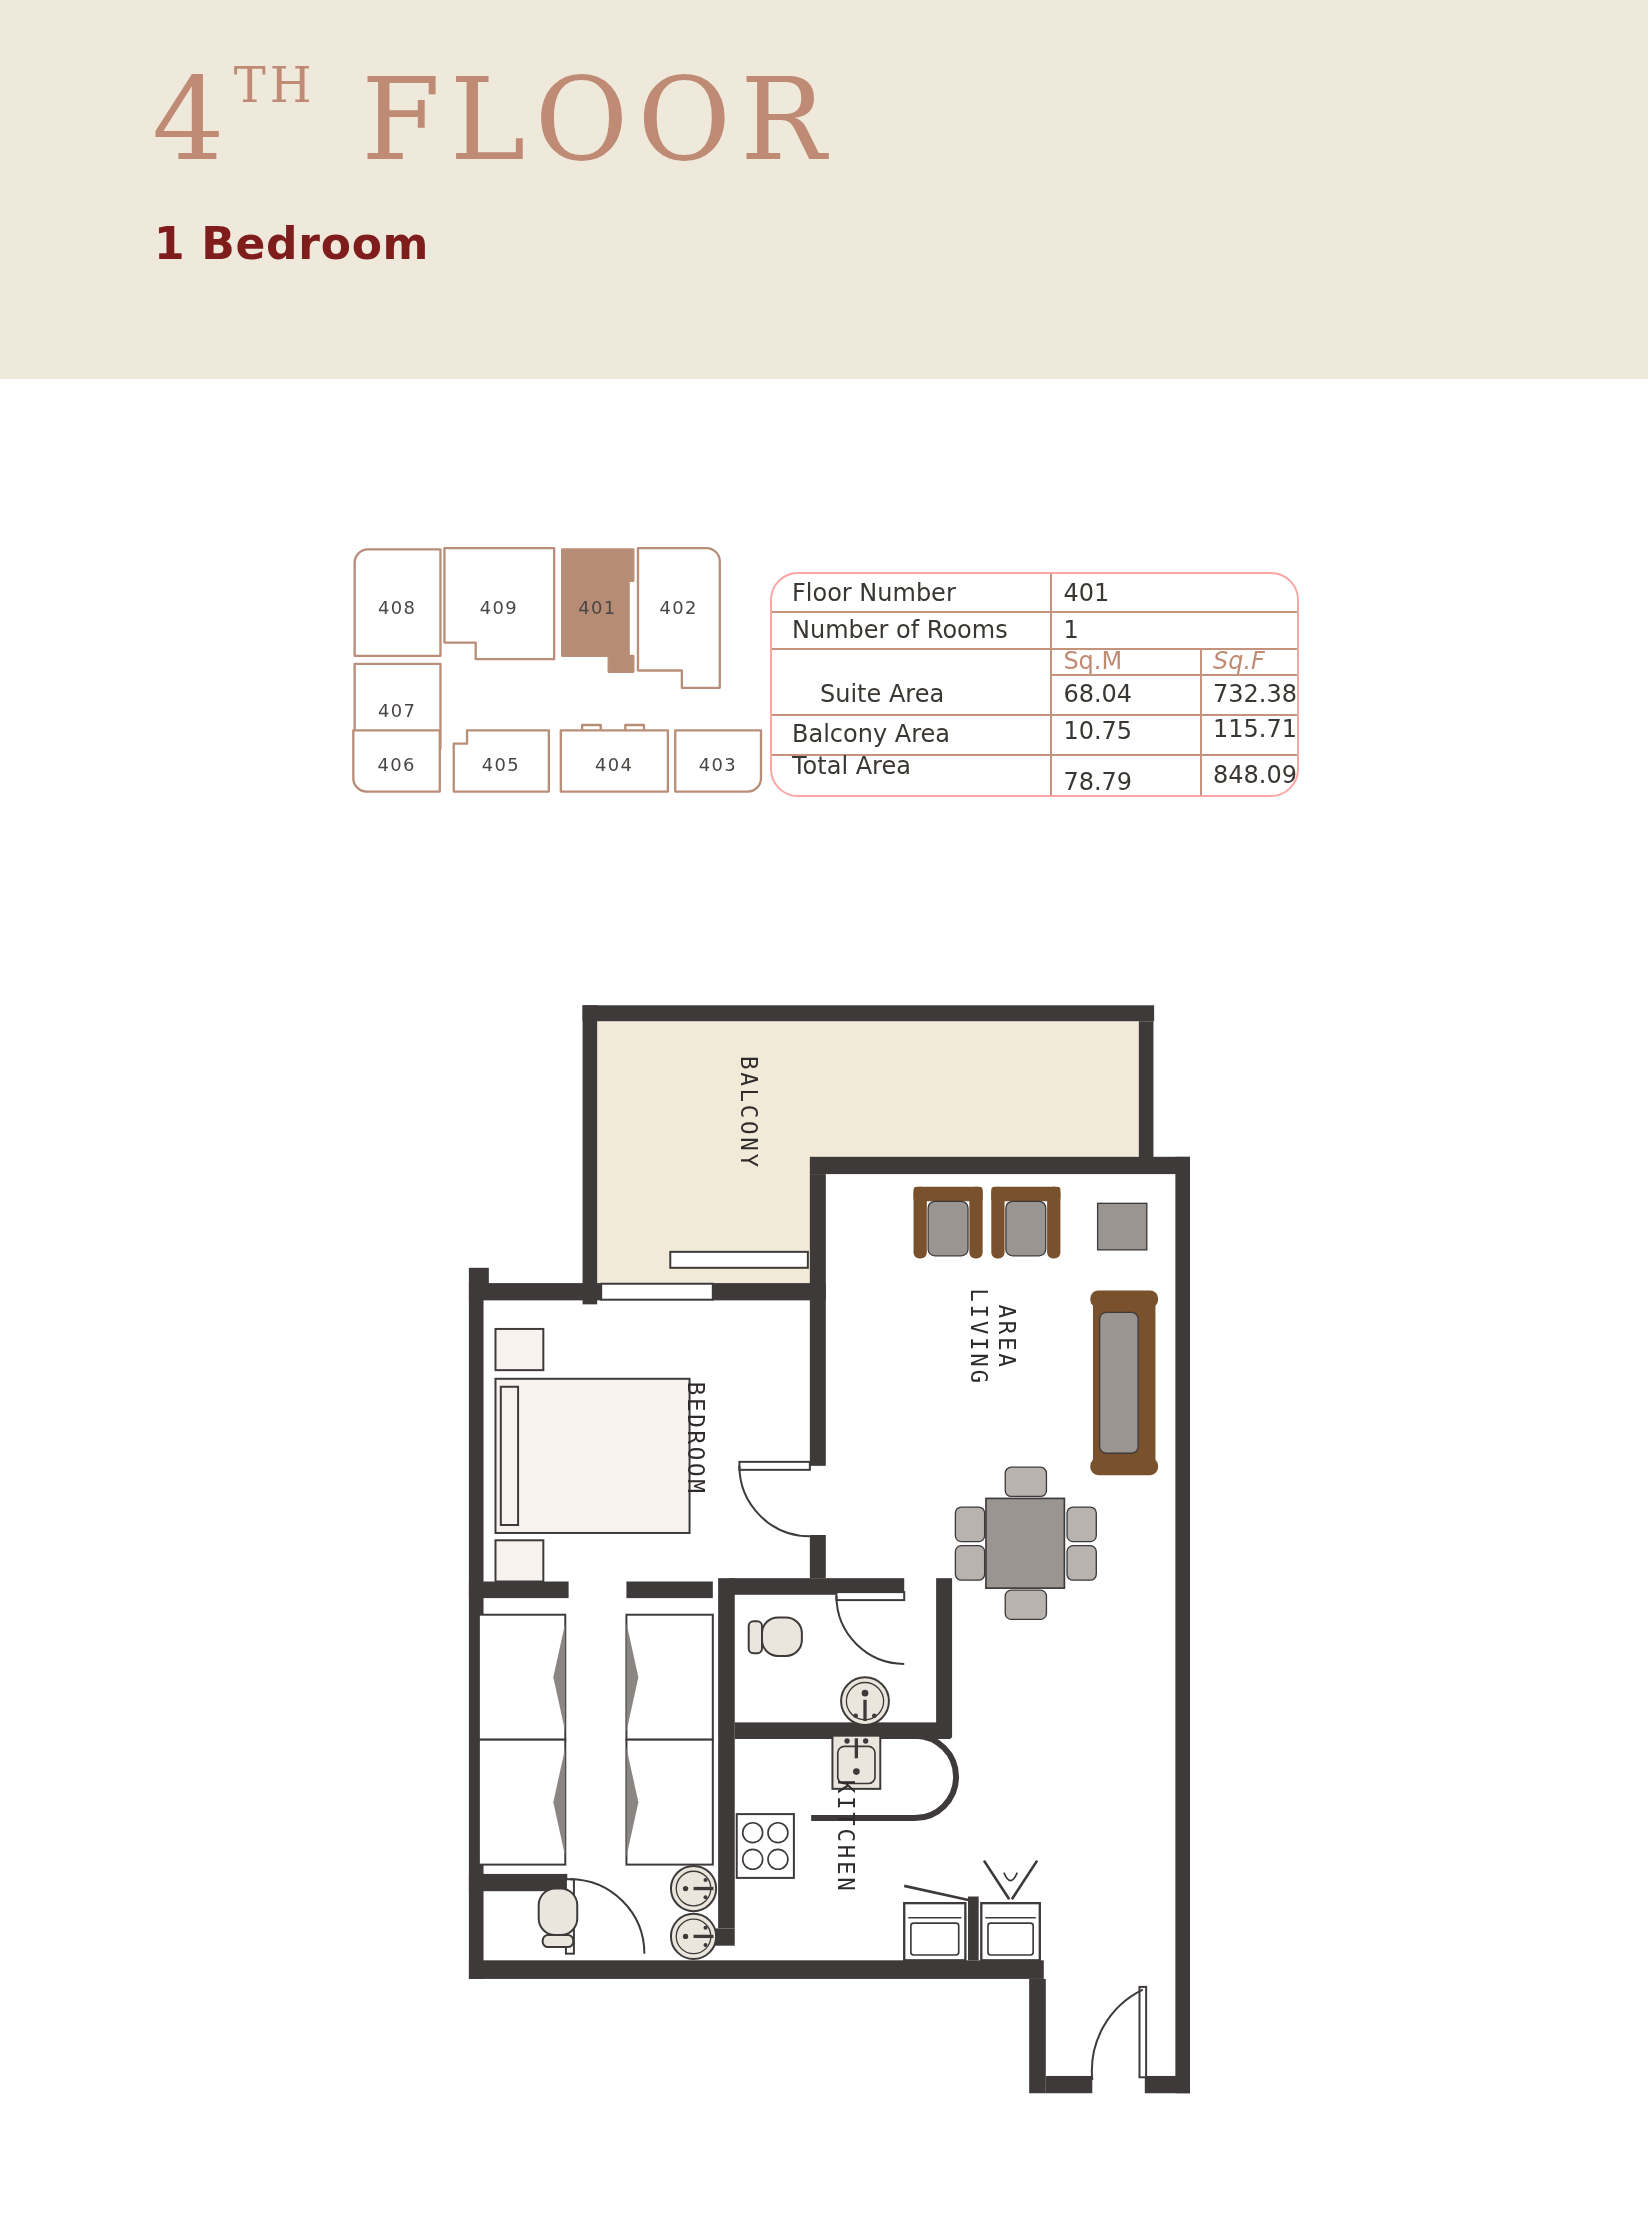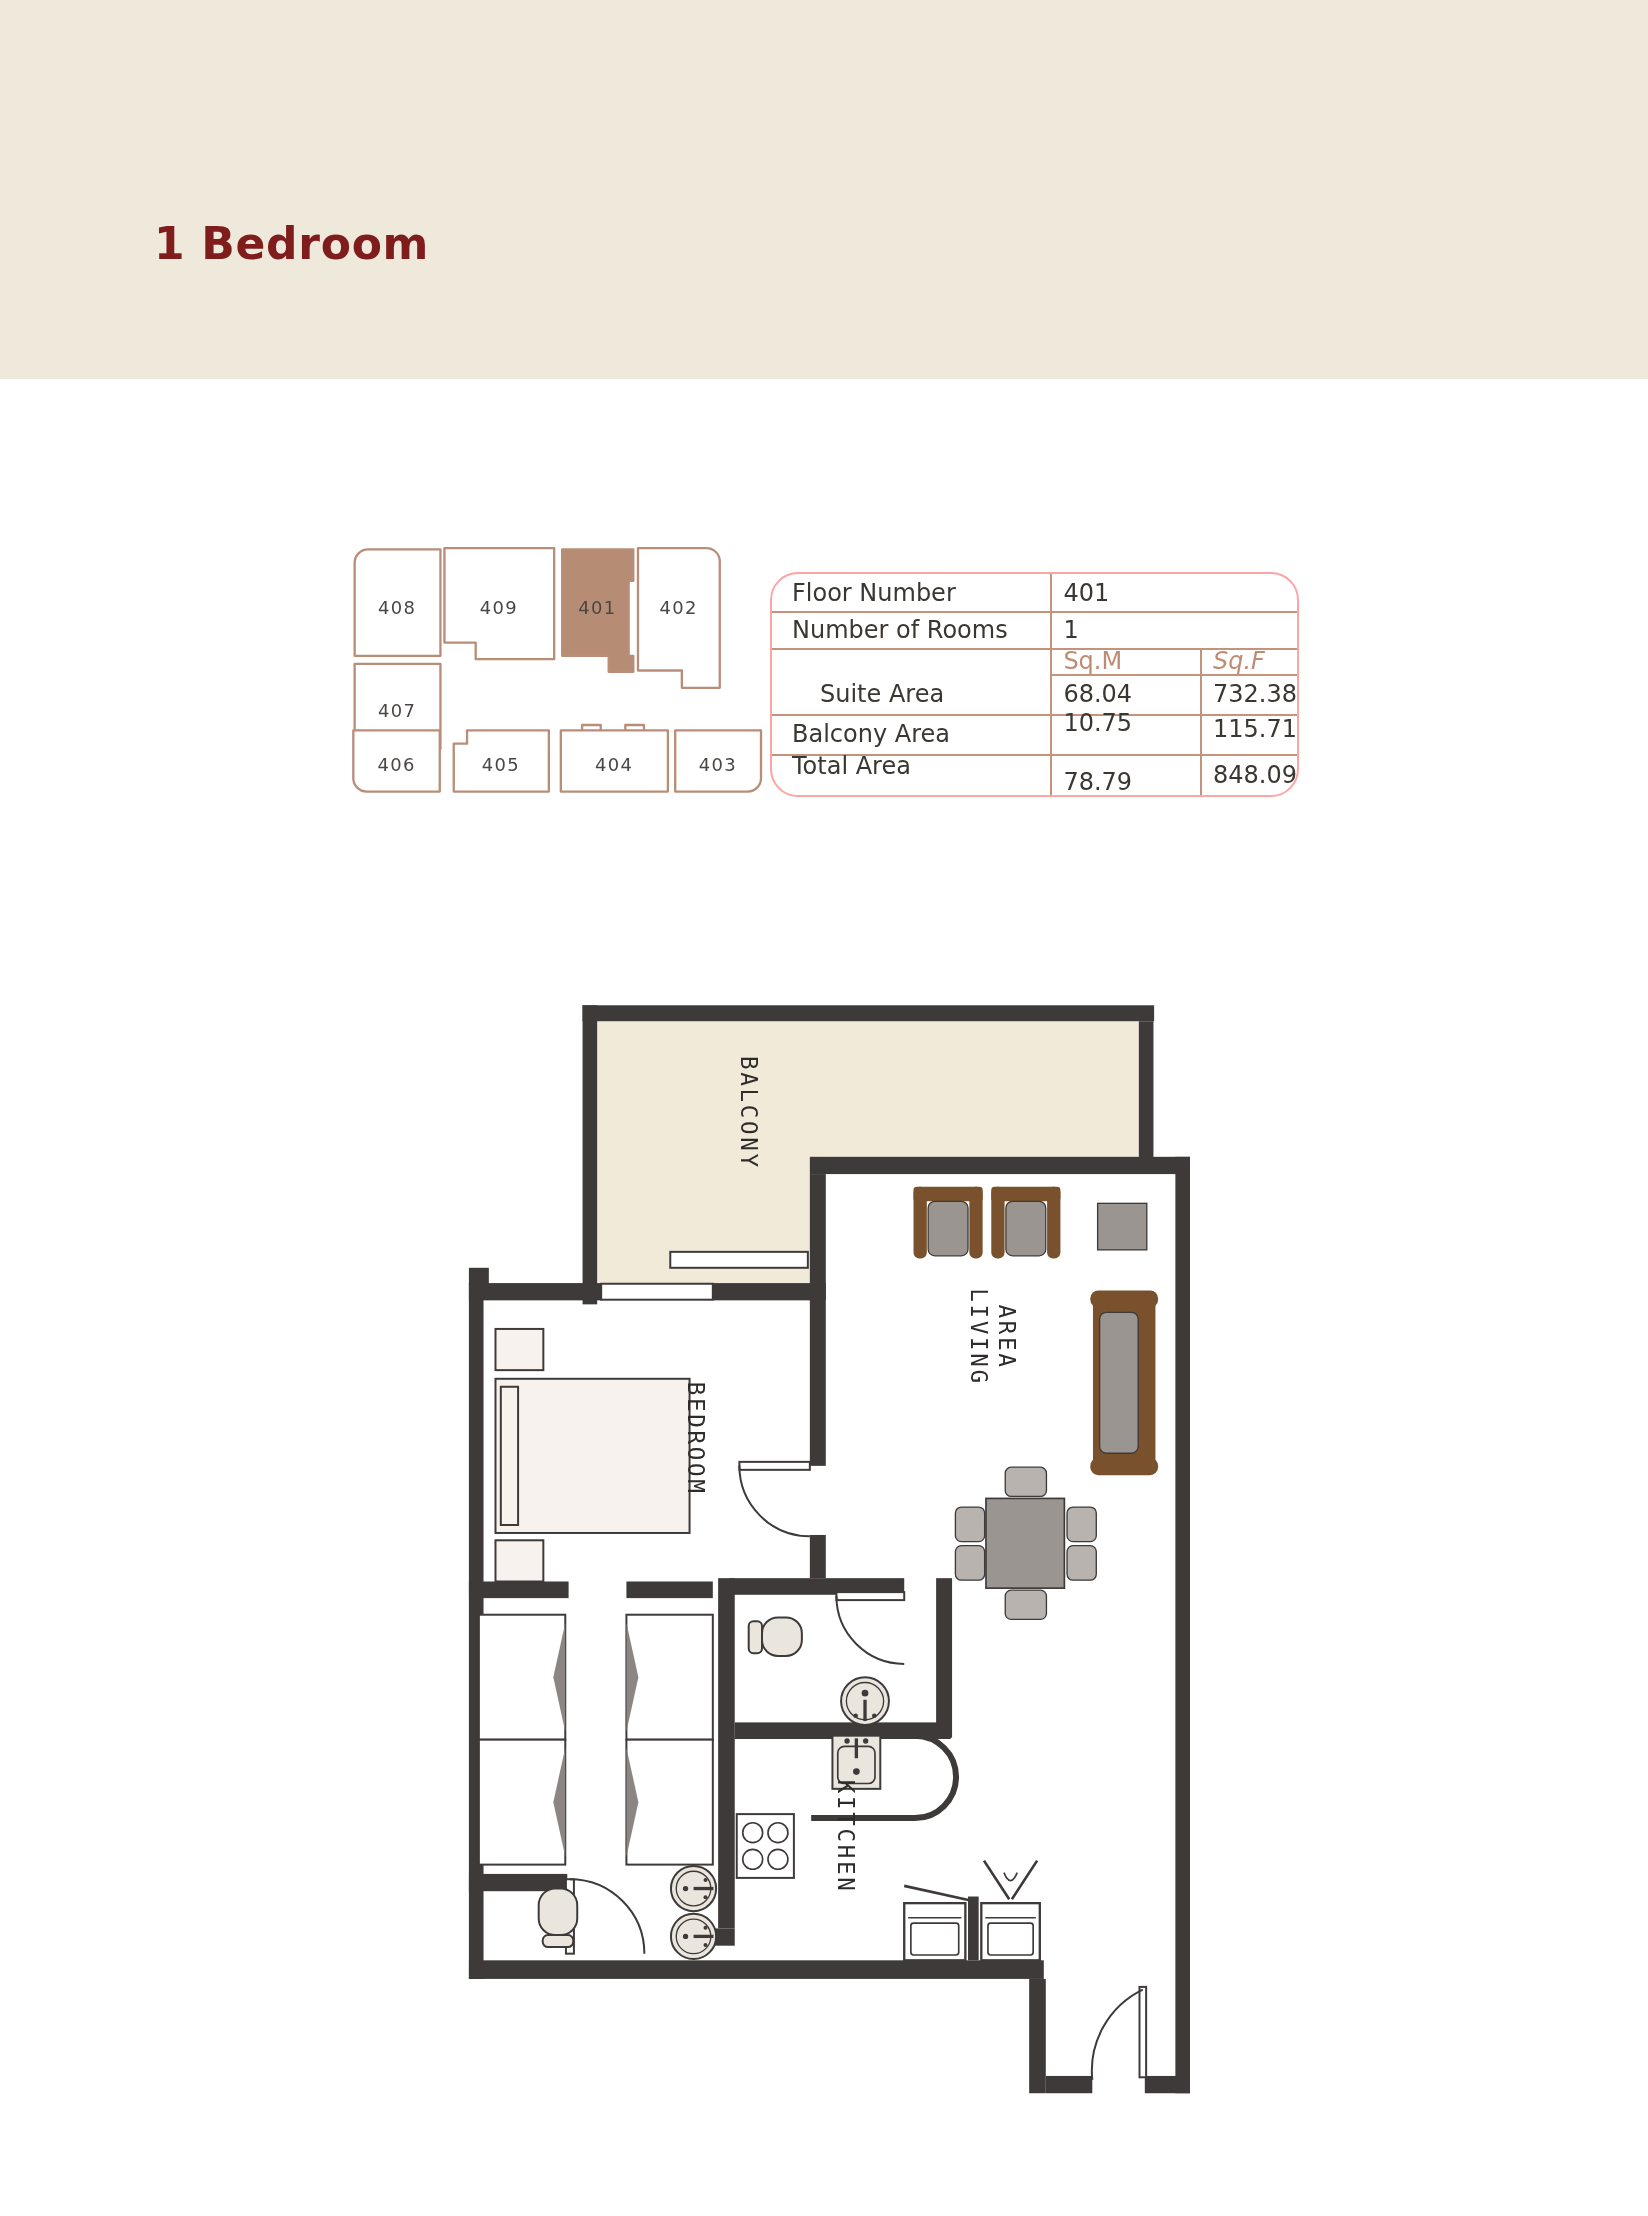--- a/index.html
+++ b/index.html
@@ -27,20 +27,21 @@
   .plan-label{font-family:"DejaVu Sans Mono","Liberation Mono",monospace;
               font-size:34px;letter-spacing:4px;fill:#2e2b2a;}
   .kp-num{font-size:27px;letter-spacing:2px;fill:#4a4644;}
 </style>
 </head>
 <body>
 
 <div class="page">
 
   <div class="header-band">
+    <div class="title"><span class="big">4</span><sup>TH</sup><span class="big">&nbsp;<span>FLOOR</span></span></div>
     <div class="subtitle">1 Bedroom</div>
   </div>
 
   <svg class="keyplan" viewBox="0 0 630 380">
     <g fill="#ffffff" stroke="#b98e78" stroke-width="3.5" stroke-linejoin="round">
       <path d="M 33,8 H 142 V 168 H 13 V 28 A 20,20 0 0 1 33,8 Z"></path>
       <path d="M 148,6 H 313 V 173 H 195 V 148 H 148 Z"></path>
       <path fill="#b68c74" d="M 325,8 H 432 V 55 H 425 V 168 H 432 V 192 H 395 V 168 H 325 Z"></path>
       <path d="M 439,6 H 542 A 20,20 0 0 1 562,26 V 216 H 505 V 190 H 439 Z"></path>
       <path d="M 13,180 H 142 V 308 H 13 Z"></path>
@@ -80,21 +81,21 @@
     <div class="tcell" style="left:55.5%;top:37px;height:37px;">1</div>
 
     <div class="tcell unit-head" style="left:55.5%;top:74px;height:26.6px;">Sq.M</div>
     <div class="tcell unit-head" style="left:84%;top:74px;height:26.6px;font-style:italic;">Sq.F</div>
 
     <div class="tcell" style="left:20px;top:100px;height:40px;margin-left:28px;">Suite Area</div>
     <div class="tcell" style="left:55.5%;top:100px;height:40px;">68.04</div>
     <div class="tcell" style="left:84%;top:100px;height:40px;">732.38</div>
 
     <div class="tcell" style="left:20px;top:140px;height:40px;">Balcony Area</div>
-    <div class="tcell" style="left:55.5%;top:136px;height:25px;">10.75</div>
+    <div class="tcell" style="left:55.5%;top:144px;height:25px;">10.75</div>
     <div class="tcell" style="left:84%;top:140px;height:30px;">115.71</div>
 
     <div class="tcell" style="left:20px;top:171px;height:41px;text-align:center;">Total Area</div>
     <div class="tcell" style="left:55.5%;top:180px;height:56px;">78.79</div>
     <div class="tcell" style="left:84%;top:180px;height:41px;">848.09</div>
   </div>
 
   <svg class="floorplan" viewBox="0 0 1130 1730">
 
     <path fill="#f2ead9" d="M 238,107 H 1053 V 311 H 582 V 501 H 238 Z"></path>

